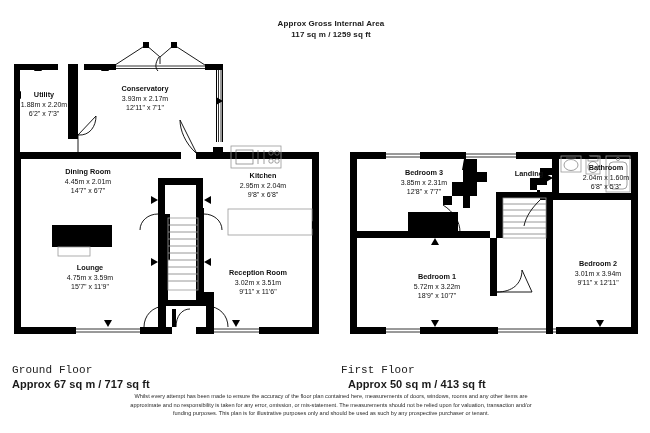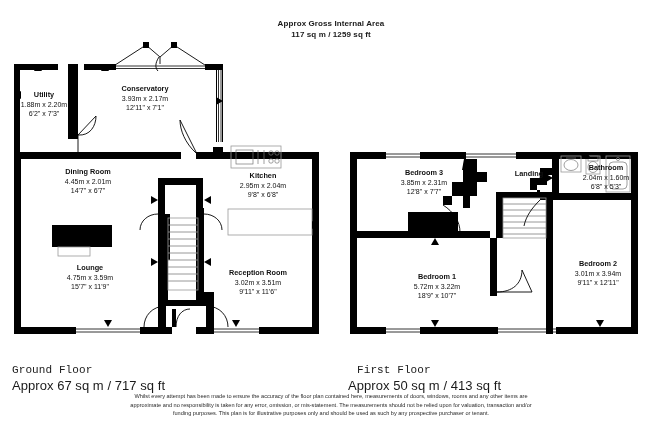--- a/index.html
+++ b/index.html
@@ -35,22 +35,22 @@
     margin-left: 6px;
   }
   .floor-label {
     position: absolute;
     font-size: 11px;
     letter-spacing: 0.1px;
     font-family: Liberation Mono, monospace;
   }
   .floor-sub {
     position: absolute;
-    font-size: 13px;
-    font-weight: normal;
+    font-size: 11px;
+    font-weight: bold;
     letter-spacing: 0.05px;
   }
   .disclaimer {
     position: absolute;
     left: 125px;
     top: 392px;
     width: 412px;
     text-align: center;
     font-size: 5.6px;
     line-height: 8.6px;
@@ -381,16 +381,16 @@
       <text class="rm rm-name" x="598" y="266">Bedroom 2</text>
       <text class="rm rm-dim" x="598" y="276">3.01m x 3.94m</text>
       <text class="rm rm-dim" x="598" y="285">9'11" x 12'11"</text>
     </g>
   </g>
 </svg>
 
 <div class="floor-label" style="left:12px; top:364px;">Ground Floor</div>
 <div class="floor-sub" style="left:12px; top:378px;">Approx 67 sq m / 717 sq ft</div>
 
-<div class="floor-label" style="left:357px; top:364px;">First Floor</div>
+<div class="floor-label" style="left:341px; top:364px;">First Floor</div>
 <div class="floor-sub" style="left:348px; top:378px;">Approx 50 sq m / 413 sq ft</div>
 
 <div class="disclaimer">Whilst every attempt has been made to ensure the accuracy of the floor plan contained here, measurements of doors, windows, rooms and any other items are approximate and no responsibility is taken for any error, omission, or mis-statement. The measurements should not be relied upon for valuation, transaction and/or funding purposes. This plan is for illustrative purposes only and should be used as such by any prospective purchaser or tenant.</div>
 
 </body></html>

